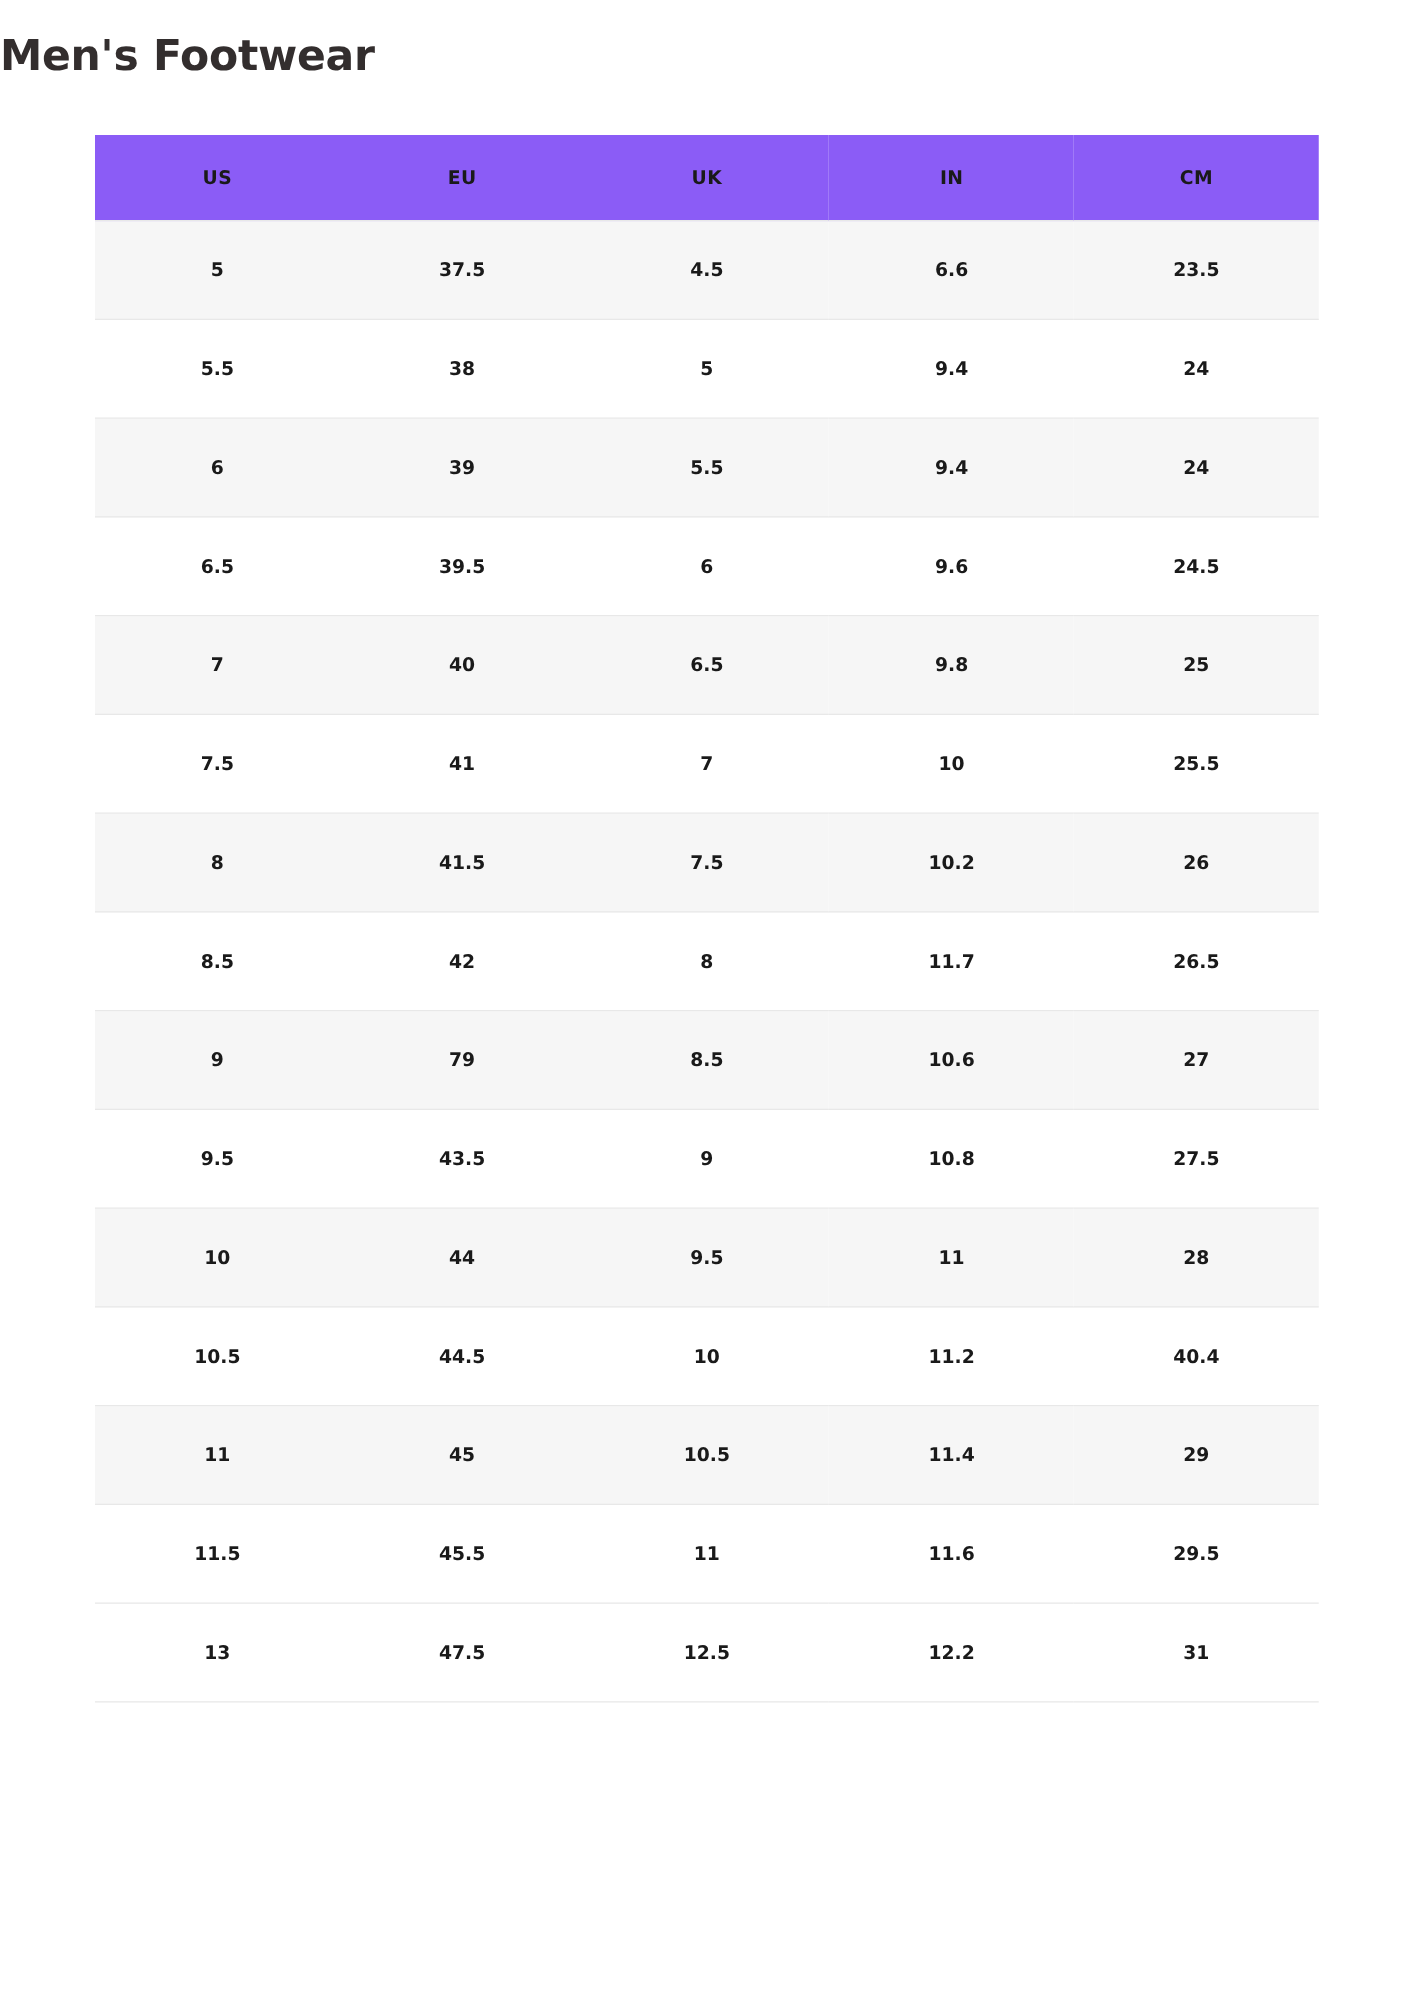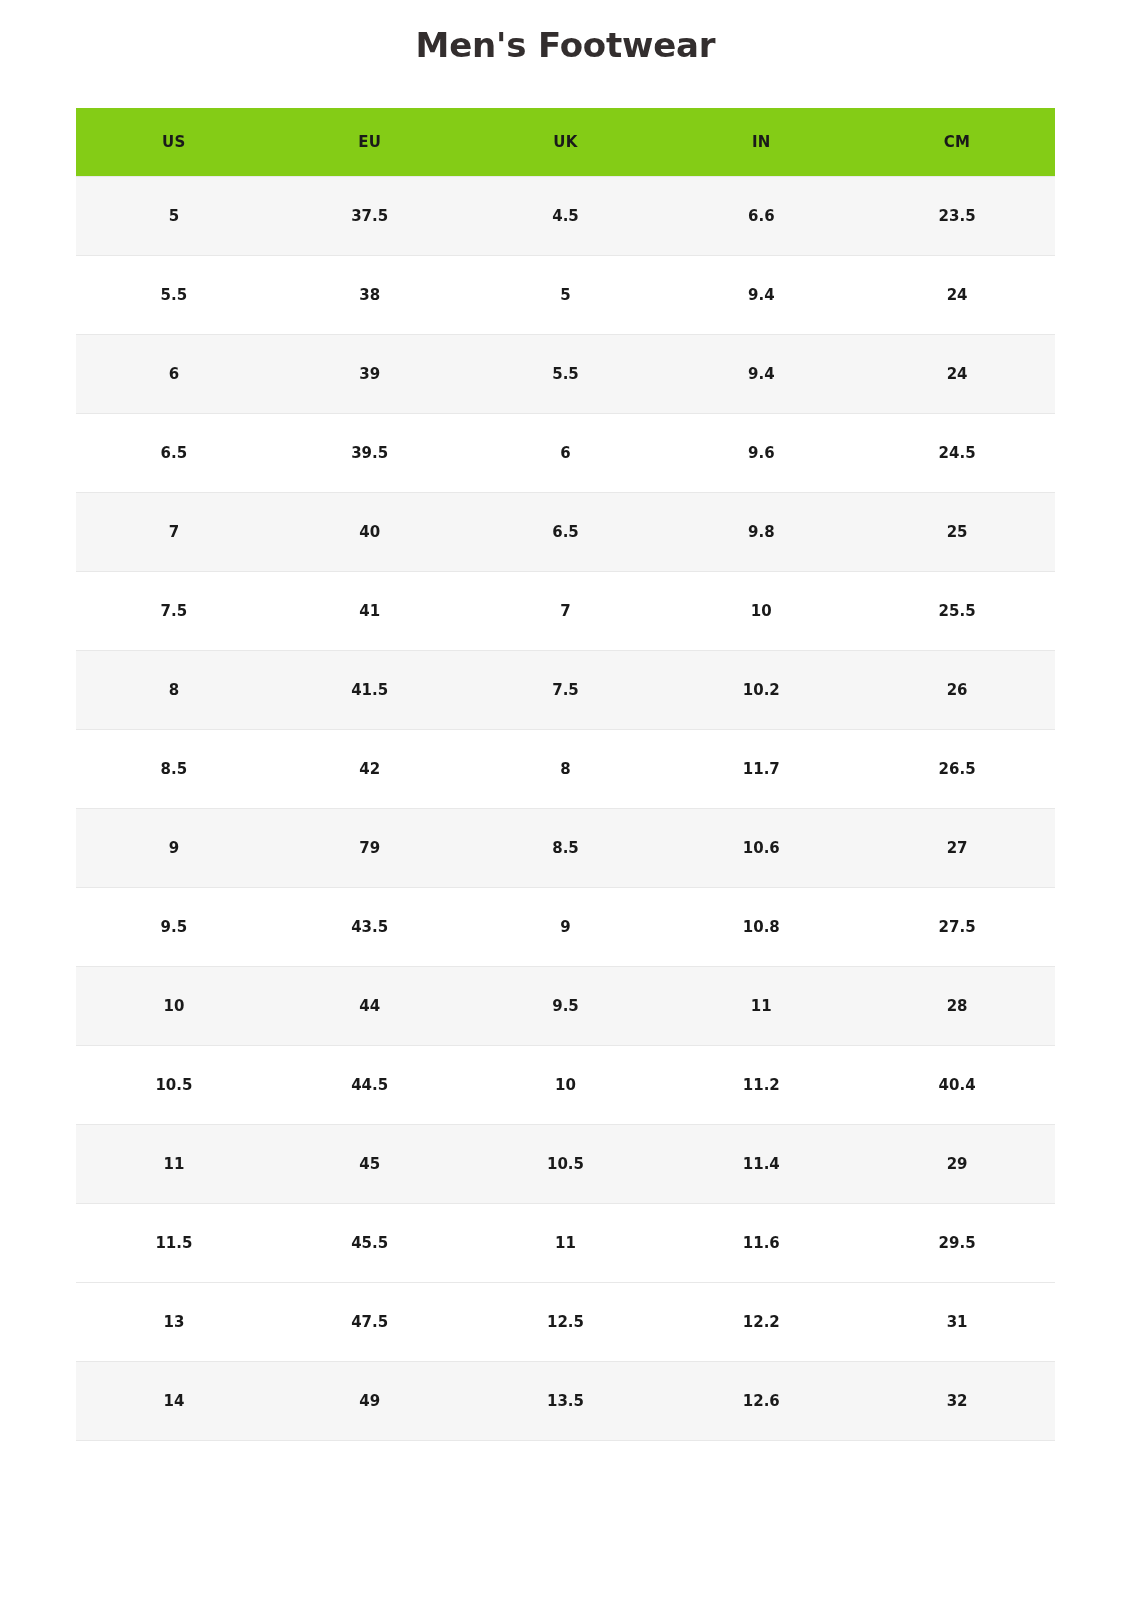--- a/index.html
+++ b/index.html
@@ -20,21 +20,21 @@
     width: 1131px;
     height: 1600px;
     box-sizing: border-box;
   }
 
   .chart-title {
     position: absolute;
     top: 20px;
     left: 0;
     width: 1131px;
-    text-align: center;
+    text-align: left;
     font-size: 34px;
     font-weight: 700;
     color: #332e2e;
     letter-spacing: -0.2px;
     line-height: 50px;
   }
 
   .size-table-wrap {
     position: absolute;
     top: 108px;
@@ -55,21 +55,21 @@
     font-size: 15px;
     font-weight: 700;
     color: #1a1a1a;
     padding: 0;
   }
 
   table.size-table thead th {
     height: 68px;
     vertical-align: middle;
     border: none;
-    background: #84cc16;
+    background: #8b5cf6;
     letter-spacing: 0.3px;
   }
 
   table.size-table tbody tr {
     height: 78px;
   }
 
   table.size-table tbody td {
     height: 78px;
     vertical-align: middle;
@@ -202,24 +202,17 @@
             <td>11.6</td>
             <td>29.5</td>
           </tr>
           <tr class="row-plain">
             <td>13</td>
             <td>47.5</td>
             <td>12.5</td>
             <td>12.2</td>
             <td>31</td>
           </tr>
-          <tr class="row-shaded">
-            <td>14</td>
-            <td>49</td>
-            <td>13.5</td>
-            <td>12.6</td>
-            <td>32</td>
-          </tr>
         </tbody>
     </table>
   </div>
 
 </div>
 
 </body></html>

